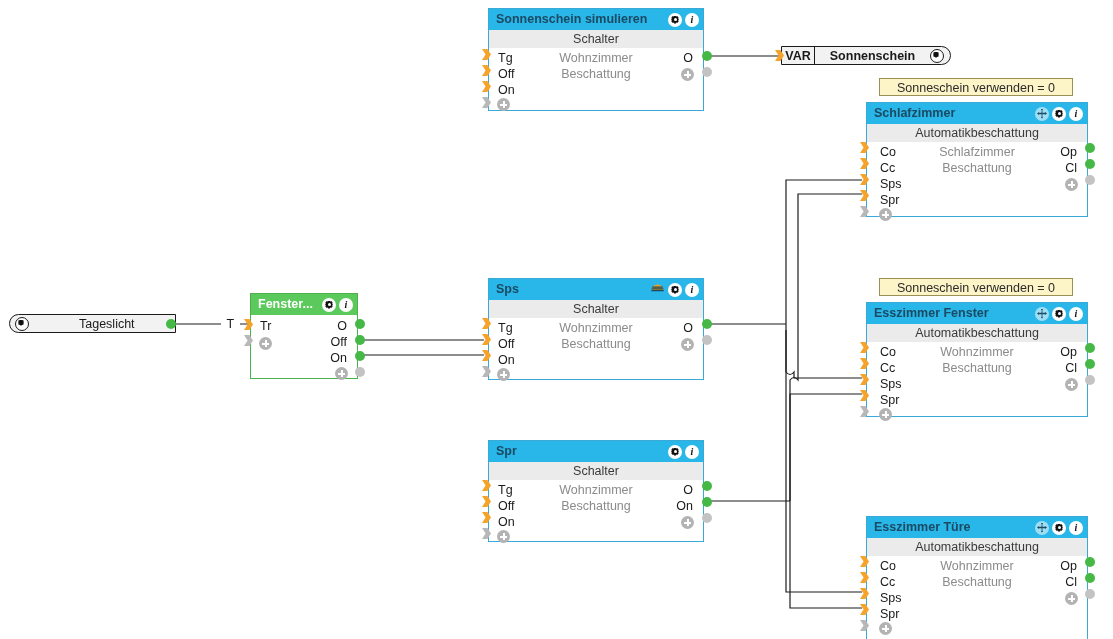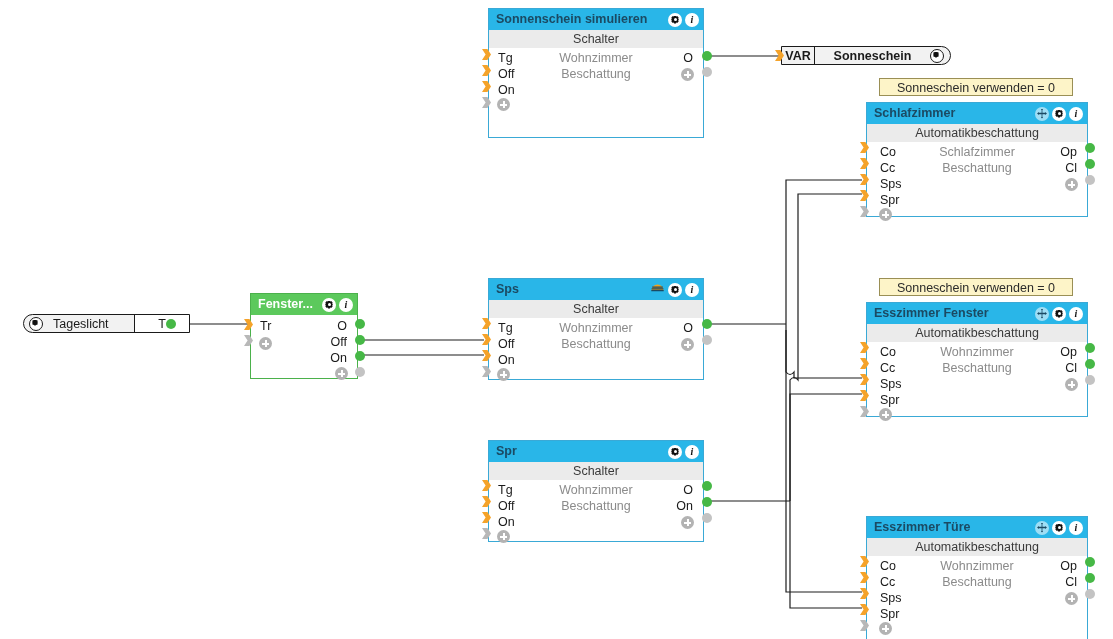--- a/index.html
+++ b/index.html
@@ -132,41 +132,41 @@
     <path d="M786 324 L786 180 L862 180"></path>
     <path d="M786 324 L786 372 Q790 377 794 372 L794 378 L862 378"></path>
     <path d="M786 330 L786 592 L862 592"></path>
 
     <path d="M710 501 L790 501"></path>
     <path d="M790 501 L790 380 Q794 375 798 380 L798 194 L862 194"></path>
     <path d="M790 501 L790 394 L862 394"></path>
     <path d="M790 501 L790 608 L862 608"></path>
   </svg>
 
-  <div class="varnode roundleft" style="left:23px;top:314px;width:167px;">
+  <div class="varnode roundleft" style="left:9px;top:314px;width:167px;gap:40px;">
     <div class="seg" style="padding:0 4px 0 5px;">
       <span class="smallgear"></span>
     </div>
     <div class="seg" style="flex:1 1 auto;">Tageslicht</div>
     <div class="div"></div>
     <div class="seg val" style="width:42px;justify-content:center;">T</div>
   </div>
   <span class="pin out" style="left:166px;top:319px;"></span>
 
   <div class="varnode rounded" style="left:781px;top:46px;width:170px;">
     <div class="seg lbl" style="justify-content:center;width:32px;padding:0;">VAR</div>
     <div class="div"></div>
-    <div class="seg" style="flex:1 1 auto;justify-content:center;font-weight:bold;">Sonneschein</div>
+    <div class="seg" style="flex:1 1 auto;justify-content:center;font-weight:bold;">Sonnenschein</div>
     <div class="seg" style="padding:0 6px 0 0;">
       <span class="smallgear"></span>
     </div>
   </div>
   <span class="pin in" style="left:775px;top:50px;"></span>
 
-  <div class="node" style="left:488px;top:8px;width:216px;height:130px;">
+  <div class="node" style="left:488px;top:8px;width:216px;height:103px;">
     <div class="title">
       <span class="tname">Sonnenschein simulieren</span>
       <span class="spacer"></span>
       <span class="icons">
         <span class="ico gear"></span>
         <span class="ico info"></span>
       </span>
     </div>
     <div class="sub">Schalter</div>
     <div class="body" style="height:64px;">

